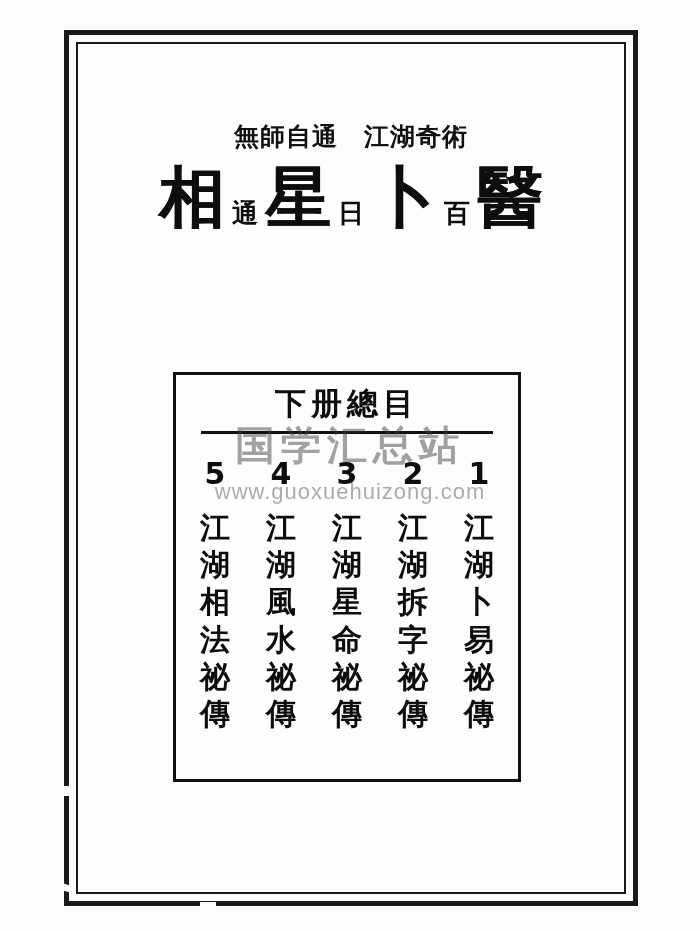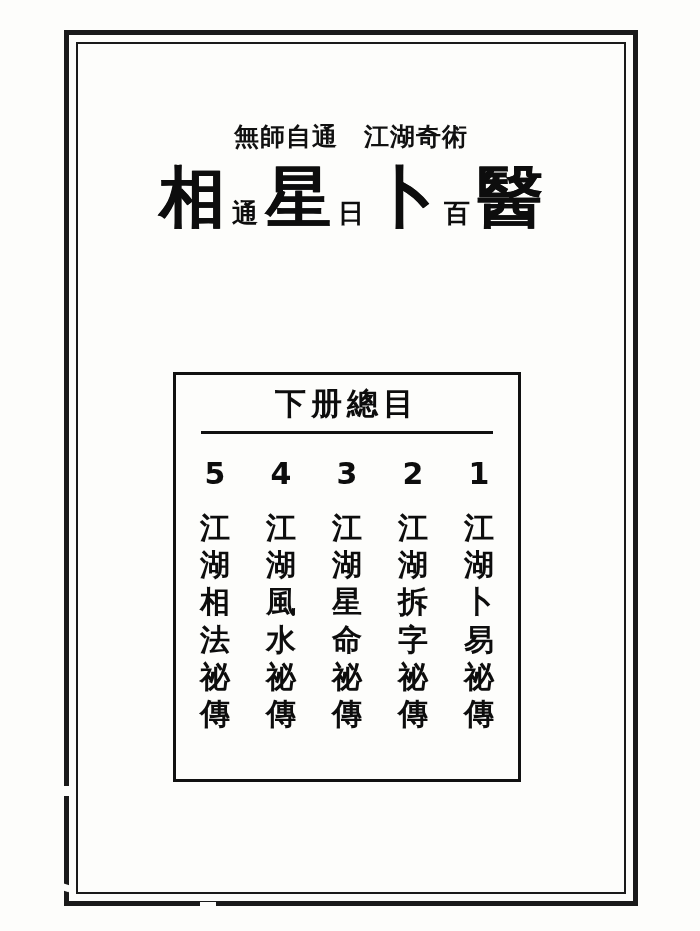--- a/index.html
+++ b/index.html
@@ -269,14 +269,18 @@
         <span>湖</span>
         <span>相</span>
         <span>法</span>
         <span>祕</span>
         <span>傳</span>
       </div>
 
     </div>
   </div>
 
+  <div class="watermark">
+    <div class="wm-main">国学汇总站</div>
+    <div class="wm-sub">www.guoxuehuizong.com</div>
+  </div>
 
 </div>
 
 </body></html>

